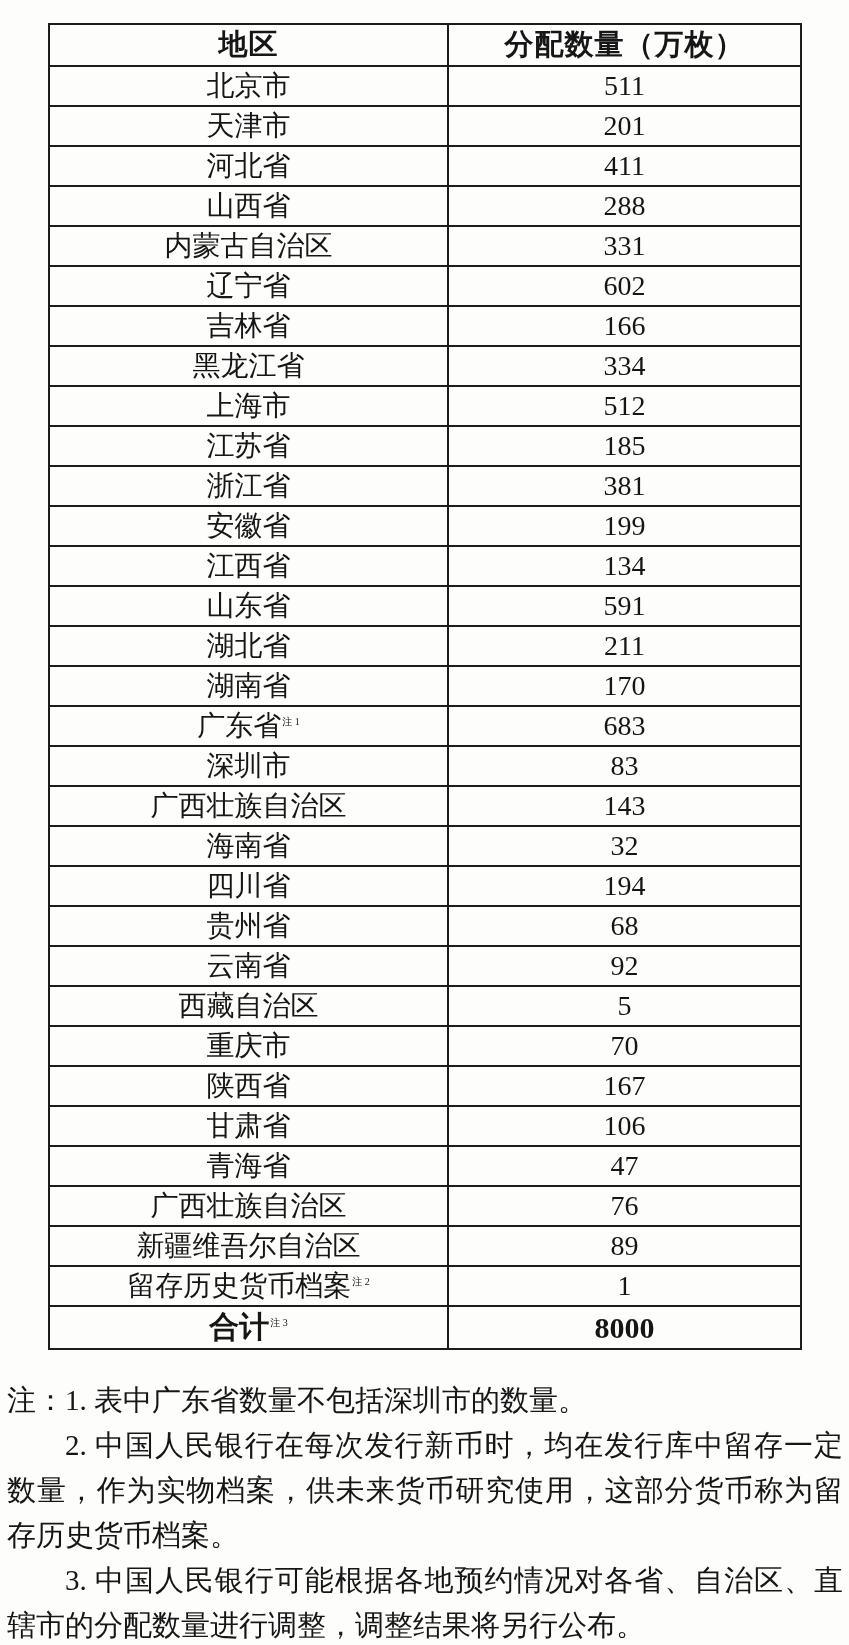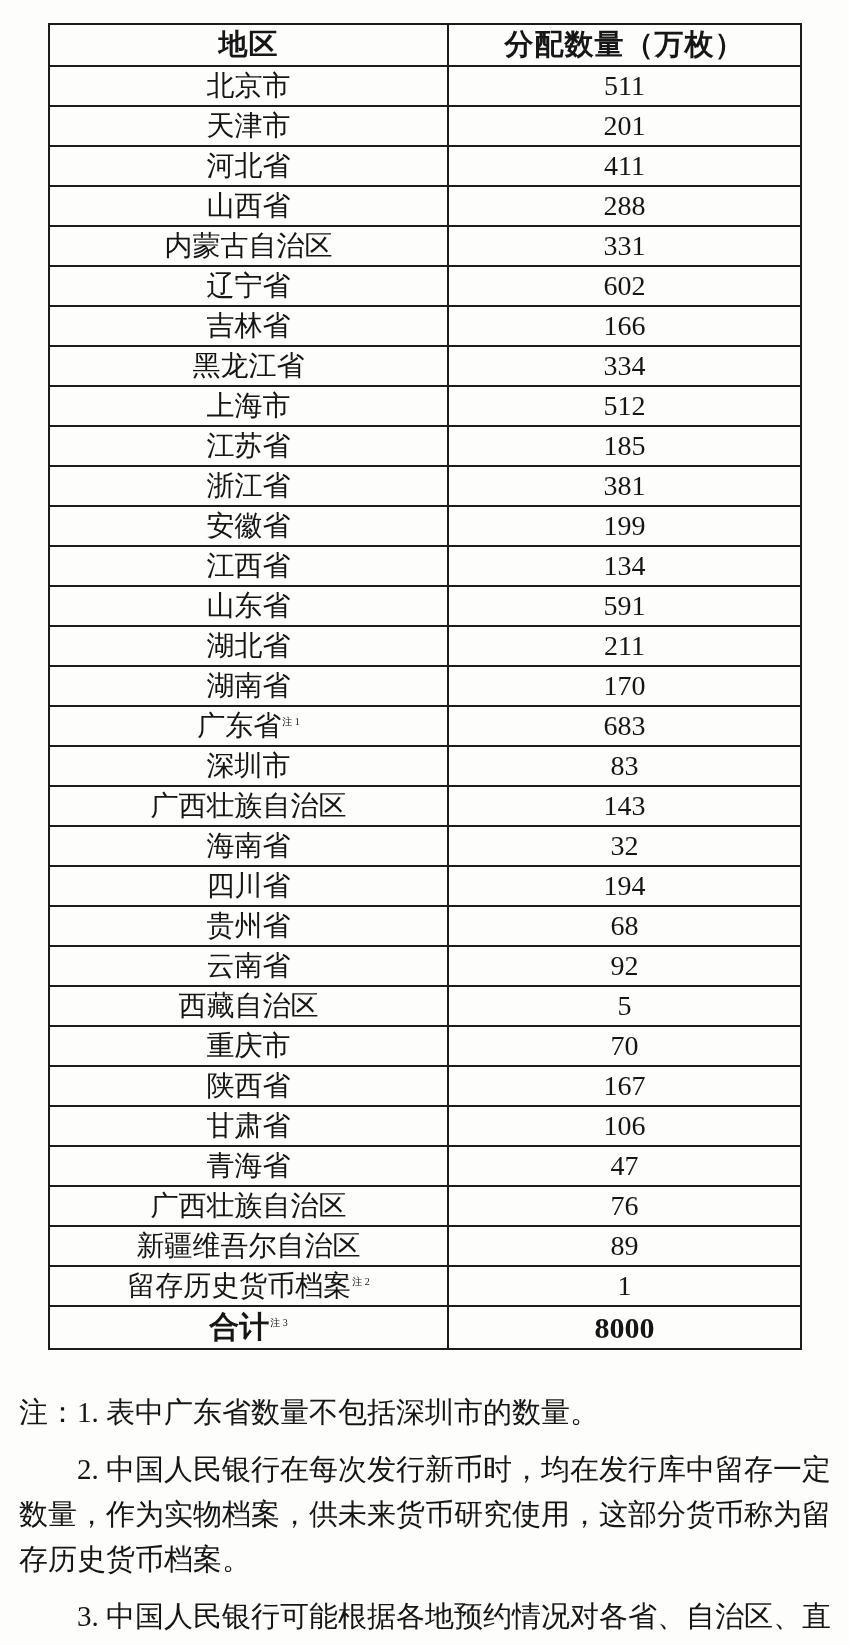--- a/index.html
+++ b/index.html
@@ -63,21 +63,21 @@
     position: absolute;
     left: 7px;
     top: 1378px;
     width: 836px;
     font-size: 29px;
     line-height: 45px;
     text-align: justify;
     letter-spacing: 0px;
   }
   .notes p {
-    margin: 12px;
+    margin: 0;
     padding: 0;
   }
   .notes p.indent {
     text-indent: 2em;
   }
 </style>
 </head>
 <body>
 
 <div class="page">

